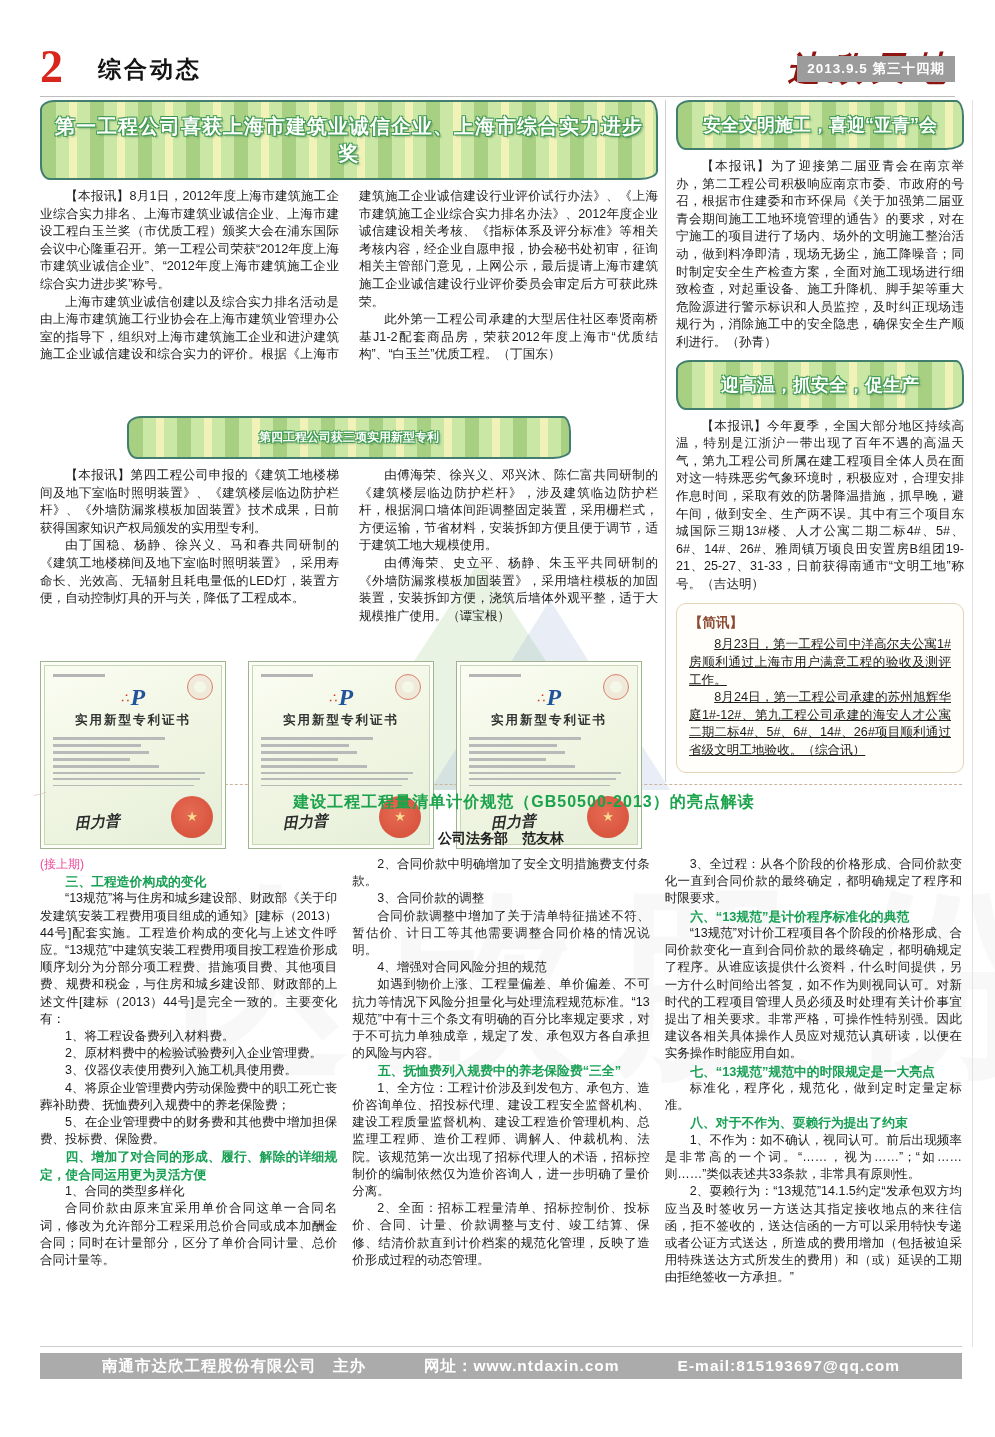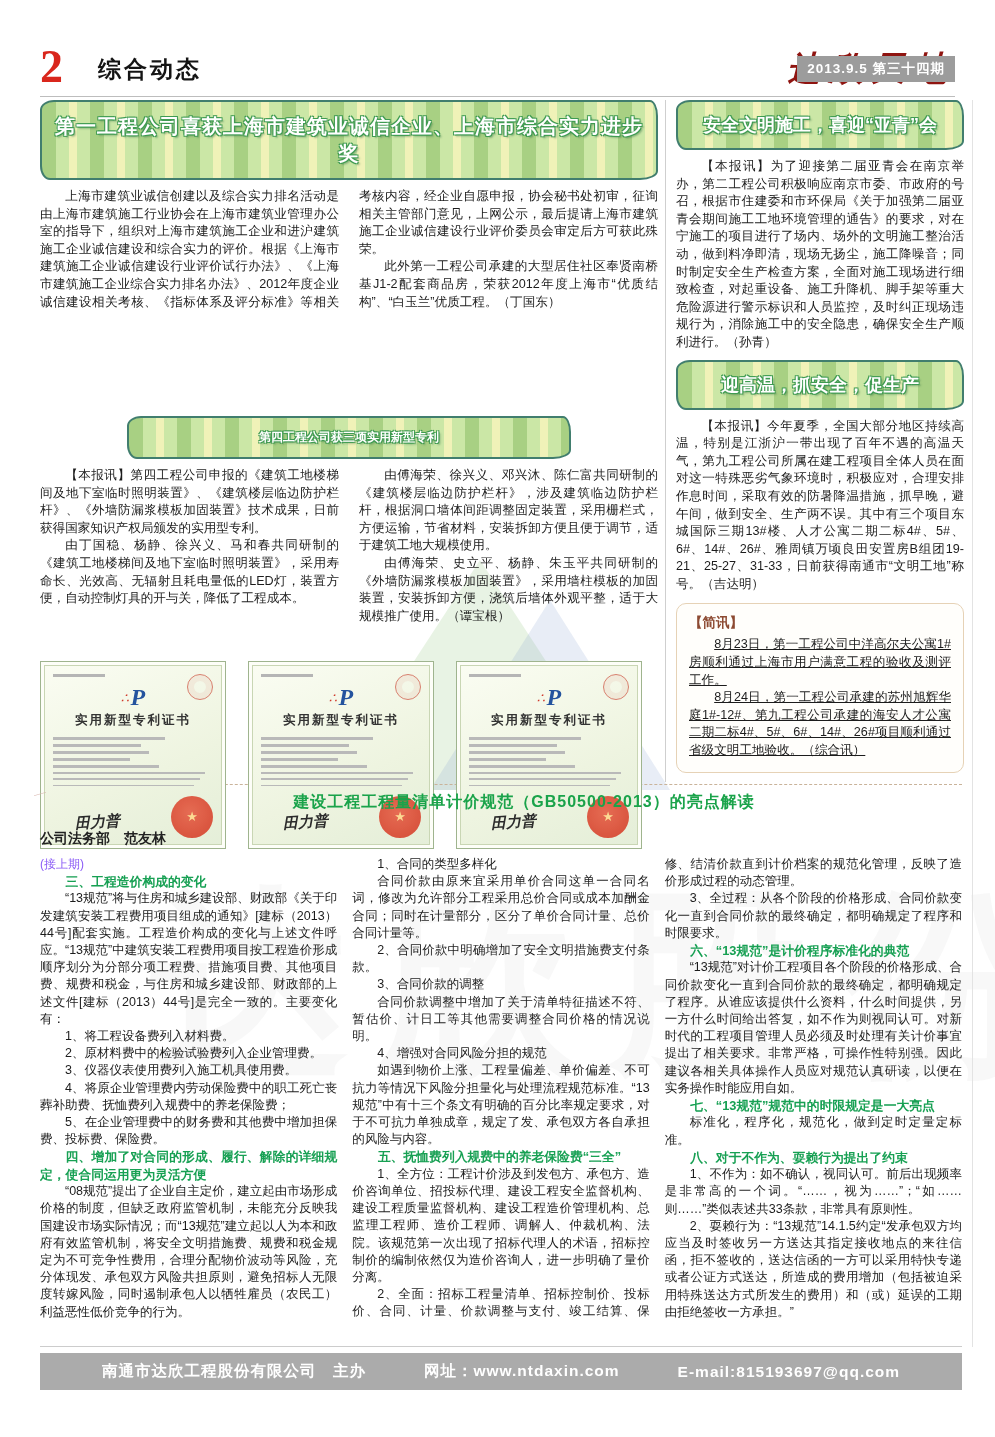--- a/index.html
+++ b/index.html
@@ -63,28 +63,28 @@
   .briefs { margin-top:10px; border:1px solid #e6d2b6; border-radius:10px; padding:10px 12px 12px 12px; background:#fffefb; }
   .brief-label { color:#8d4a32; font-weight:bold; font-size:13.5px; margin-bottom:4px; }
   .brief-p { font-size:12.6px; line-height:17.6px; text-align:justify; text-indent:2em; color:#1c1c1c;text-decoration:underline; }
 
   
   .law { position:absolute; left:40px; top:792px; width:922px; z-index:1; }
   .law-head { position:relative; height:34px; }
   .law-badge { position:absolute; left:0; top:2px; background:#9c5a50; color:#fff; font-weight:bold; font-size:15px; letter-spacing:2px; padding:5px 20px; clip-path:polygon(12px 0,100% 0,calc(100% - 12px) 100%,0 100%); }
   .law-badge-wrap { position:absolute; left:-6px; top:0; background:#d9b7b0; padding:2px 6px; clip-path:polygon(14px 0,100% 0,calc(100% - 14px) 100%,0 100%); }
   .law-title { text-align:center; font-size:16px; font-weight:bold; color:#1aa34a; letter-spacing:1px; padding-left:46px; }
-  .law-byline { font-size:14px; font-weight:bold; color:#222; margin-top:4px; }
+  .law-byline { text-align:center; font-size:14px; font-weight:bold; color:#222; margin-top:4px; }
   .law-cols { column-count:3; column-gap:15px; height:514px; overflow:hidden; margin-top:8px; color:#1c1c1c; }
   .law-p { font-size:12.5px; line-height:17.2px; text-align:justify; text-indent:2em; }
   .law-h { font-size:12.8px; line-height:17.4px; font-weight:bold; color:#17a053; text-indent:2em; text-align:justify; }
-  .law-cont { font-size:12px; color:#8b5cf6; text-indent:0; }
-
-  
-  .footer { position:absolute; left:40px; top:1353px; width:922px; height:37px; background:#ababab; color:#fff; display:flex; align-items:center; justify-content:center; gap:58px; font-size:15.5px; font-weight:bold; letter-spacing:1px; }
+  .law-cont { font-size:12px; color:#ec4899; text-indent:0; }
+
+  
+  .footer { position:absolute; left:40px; top:1353px; width:922px; height:26px; background:#ababab; color:#fff; display:flex; align-items:center; justify-content:center; gap:58px; font-size:15.5px; font-weight:bold; letter-spacing:1px; }
 </style>
 </head>
 <body>
 
 <div id="page">
 
   <div class="wm wm-tri-g"></div>
   <div class="wm wm-tri-b"></div>
   <div class="wm wm-text">达欣股份</div>
 
@@ -97,20 +97,21 @@
   <div class="header-rule"></div>
 
   <div class="vdivider"></div>
   <div class="edge-right"></div>
   <div class="hdash"></div>
   <div class="pre-footer-rule"></div>
 
   <div class="top-left">
     <div class="banner banner-lg">第一工程公司喜获上海市建筑业诚信企业、上海市综合实力进步奖</div>
     <div class="art two-col a1">
+      <p>【本报讯】8月1日，2012年度上海市建筑施工企业综合实力排名、上海市建筑业诚信企业、上海市建设工程白玉兰奖（市优质工程）颁奖大会在浦东国际会议中心隆重召开。第一工程公司荣获“2012年度上海市建筑业诚信企业”、“2012年度上海市建筑施工企业综合实力进步奖”称号。</p>
       <p>上海市建筑业诚信创建以及综合实力排名活动是由上海市建筑施工行业协会在上海市建筑业管理办公室的指导下，组织对上海市建筑施工企业和进沪建筑施工企业诚信建设和综合实力的评价。根据《上海市建筑施工企业诚信建设行业评价试行办法》、《上海市建筑施工企业综合实力排名办法》、2012年度企业诚信建设相关考核、《指标体系及评分标准》等相关考核内容，经企业自愿申报，协会秘书处初审，征询相关主管部门意见，上网公示，最后提请上海市建筑施工企业诚信建设行业评价委员会审定后方可获此殊荣。</p>
       <p>此外第一工程公司承建的大型居住社区奉贤南桥基J1-2配套商品房，荣获2012年度上海市“优质结构”、“白玉兰”优质工程。（丁国东）</p>
     </div>
 
     <div class="banner banner-md">第四工程公司获三项实用新型专利</div>
     <div class="art two-col a3">
       <p>【本报讯】第四工程公司申报的《建筑工地楼梯间及地下室临时照明装置》、《建筑楼层临边防护栏杆》、《外墙防漏浆模板加固装置》技术成果，日前获得国家知识产权局颁发的实用型专利。</p>
       <p>由丁国稳、杨静、徐兴义、马和春共同研制的《建筑工地楼梯间及地下室临时照明装置》，采用寿命长、光效高、无辐射且耗电量低的LED灯，装置方便，自动控制灯具的开与关，降低了工程成本。</p>
       <p>由傅海荣、徐兴义、邓兴沐、陈仁富共同研制的《建筑楼层临边防护栏杆》，涉及建筑临边防护栏杆，根据洞口墙体间距调整固定装置，采用栅栏式，方便运输，节省材料，安装拆卸方便且便于调节，适于建筑工地大规模使用。</p>
       <p>由傅海荣、史立平、杨静、朱玉平共同研制的《外墙防漏浆模板加固装置》，采用墙柱模板的加固装置，安装拆卸方便，浇筑后墙体外观平整，适于大规模推广使用。（谭宝根）</p>
@@ -205,21 +206,20 @@
     <div class="law-cols">
         <div class="law-cont">(接上期)</div>
         <div class="law-h">三、工程造价构成的变化</div>
         <div class="law-p">“13规范”将与住房和城乡建设部、财政部《关于印发建筑安装工程费用项目组成的通知》[建标（2013）44号]配套实施。工程造价构成的变化与上述文件呼应。“13规范”中建筑安装工程费用项目按工程造价形成顺序划分为分部分项工程费、措施项目费、其他项目费、规费和税金，与住房和城乡建设部、财政部的上述文件[建标（2013）44号]是完全一致的。主要变化有：</div>
         <div class="law-p">1、将工程设备费列入材料费。</div>
         <div class="law-p">2、原材料费中的检验试验费列入企业管理费。</div>
         <div class="law-p">3、仪器仪表使用费列入施工机具使用费。</div>
         <div class="law-p">4、将原企业管理费内劳动保险费中的职工死亡丧葬补助费、抚恤费列入规费中的养老保险费；</div>
         <div class="law-p">5、在企业管理费中的财务费和其他费中增加担保费、投标费、保险费。</div>
         <div class="law-h">四、增加了对合同的形成、履行、解除的详细规定，使合同运用更为灵活方便</div>
-        <div class="law-p">“08规范”提出了企业自主定价，建立起由市场形成价格的制度，但缺乏政府监管机制，未能充分反映我国建设市场实际情况；而“13规范”建立起以人为本和政府有效监管机制，将安全文明措施费、规费和税金规定为不可竞争性费用，合理分配物价波动等风险，充分体现发、承包双方风险共担原则，避免招标人无限度转嫁风险，同时遏制承包人以牺牲雇员（农民工）利益恶性低价竞争的行为。</div>
         <div class="law-p">1、合同的类型多样化</div>
         <div class="law-p">合同价款由原来宜采用单价合同这单一合同名词，修改为允许部分工程采用总价合同或成本加酬金合同；同时在计量部分，区分了单价合同计量、总价合同计量等。</div>
         <div class="law-p">2、合同价款中明确增加了安全文明措施费支付条款。</div>
         <div class="law-p">3、合同价款的调整</div>
         <div class="law-p">合同价款调整中增加了关于清单特征描述不符、暂估价、计日工等其他需要调整合同价格的情况说明。</div>
         <div class="law-p">4、增强对合同风险分担的规范</div>
         <div class="law-p">如遇到物价上涨、工程量偏差、单价偏差、不可抗力等情况下风险分担量化与处理流程规范标准。“13规范”中有十三个条文有明确的百分比率规定要求，对于不可抗力单独成章，规定了发、承包双方各自承担的风险与内容。</div>
         <div class="law-h">五、抚恤费列入规费中的养老保险费“三全”</div>
         <div class="law-p">1、全方位：工程计价涉及到发包方、承包方、造价咨询单位、招投标代理、建设工程安全监督机构、建设工程质量监督机构、建设工程造价管理机构、总监理工程师、造价工程师、调解人、仲裁机构、法院。该规范第一次出现了招标代理人的术语，招标控制价的编制依然仅为造价咨询人，进一步明确了量价分离。</div>
         <div class="law-p">2、全面：招标工程量清单、招标控制价、投标价、合同、计量、价款调整与支付、竣工结算、保修、结清价款直到计价档案的规范化管理，反映了造价形成过程的动态管理。</div>

